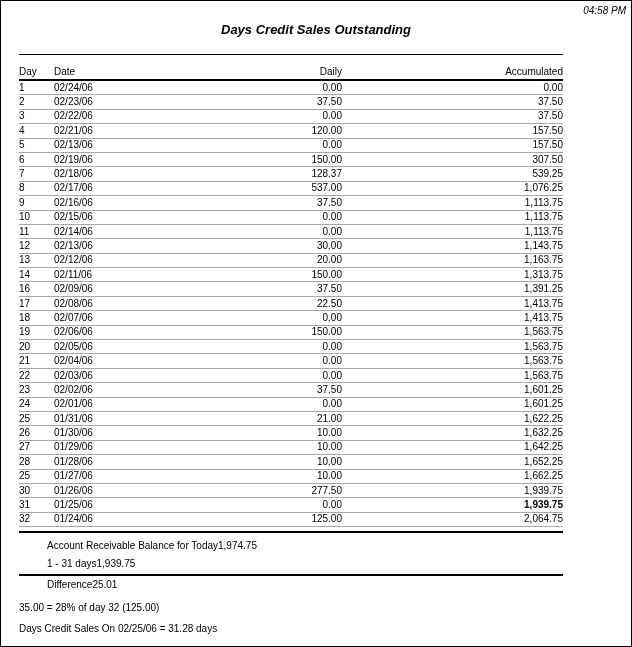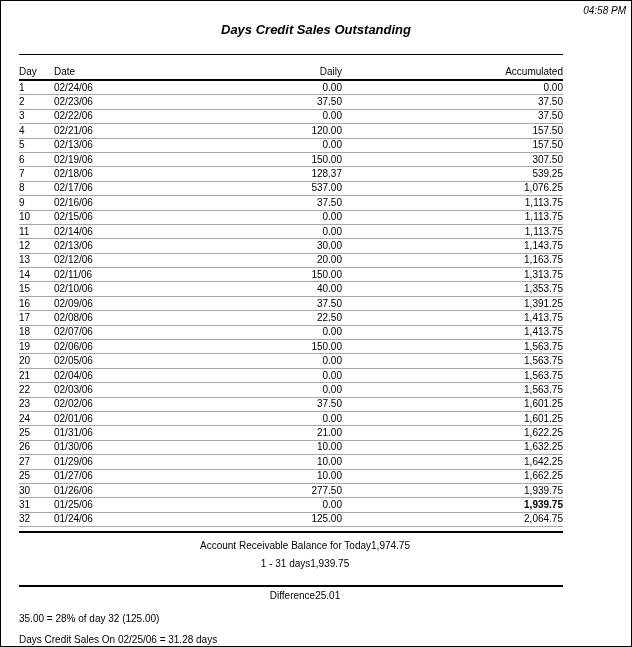--- a/index.html
+++ b/index.html
@@ -62,28 +62,28 @@
   }
   .col-day, .col-date { text-align: left; }
   .col-daily, .col-accumulated { text-align: right; }
   td.bold { font-weight: bold; }
   .summary-block {
     margin-top: 4px;
     border-top: 2px solid #000;
   }
   .sum-row {
     display: flex;
-    justify-content: center;
+    justify-content: flex-start;
     align-items: center;
     font-size: 10px;
     line-height: 11px;
     margin-left: 28px;
   }
   .sum-row.ar-row   { height: 20px; padding-top: 2px; }
-  .sum-row.days-row { height: 16px; padding-bottom: 14px; }
+  .sum-row.days-row { height: 16px; padding-bottom: 3px; }
   .diff-divider { border-top: 2px solid #000; }
   .sum-row.diff-row { height: 16px; }
   .notes { }
   .note {
     font-size: 10px;
     line-height: 11px;
     margin-top: 10px;
   }
 </style>
 </head>
@@ -191,26 +191,20 @@
             <td class="col-daily">20.00</td>
             <td class="col-accumulated">1,163.75</td>
           </tr>
           <tr>
             <td class="col-day">14</td>
             <td class="col-date">02/11/06</td>
             <td class="col-daily">150.00</td>
             <td class="col-accumulated">1,313.75</td>
           </tr>
           <tr>
-            <td class="col-day">15</td>
-            <td class="col-date">02/10/06</td>
-            <td class="col-daily">40.00</td>
-            <td class="col-accumulated">1,353.75</td>
-          </tr>
-          <tr>
             <td class="col-day">16</td>
             <td class="col-date">02/09/06</td>
             <td class="col-daily">37.50</td>
             <td class="col-accumulated">1,391.25</td>
           </tr>
           <tr>
             <td class="col-day">17</td>
             <td class="col-date">02/08/06</td>
             <td class="col-daily">22.50</td>
             <td class="col-accumulated">1,413.75</td>
@@ -267,20 +261,26 @@
             <td class="col-day">26</td>
             <td class="col-date">01/30/06</td>
             <td class="col-daily">10.00</td>
             <td class="col-accumulated">1,632.25</td>
           </tr>
           <tr>
             <td class="col-day">27</td>
             <td class="col-date">01/29/06</td>
             <td class="col-daily">10.00</td>
             <td class="col-accumulated">1,642.25</td>
+          </tr>
+          <tr>
+            <td class="col-day">28</td>
+            <td class="col-date">01/28/06</td>
+            <td class="col-daily">10.00</td>
+            <td class="col-accumulated">1,652.25</td>
           </tr>
           <tr>
             <td class="col-day">25</td>
             <td class="col-date">01/27/06</td>
             <td class="col-daily">10.00</td>
             <td class="col-accumulated">1,662.25</td>
           </tr>
           <tr>
             <td class="col-day">30</td>
             <td class="col-date">01/26/06</td>

